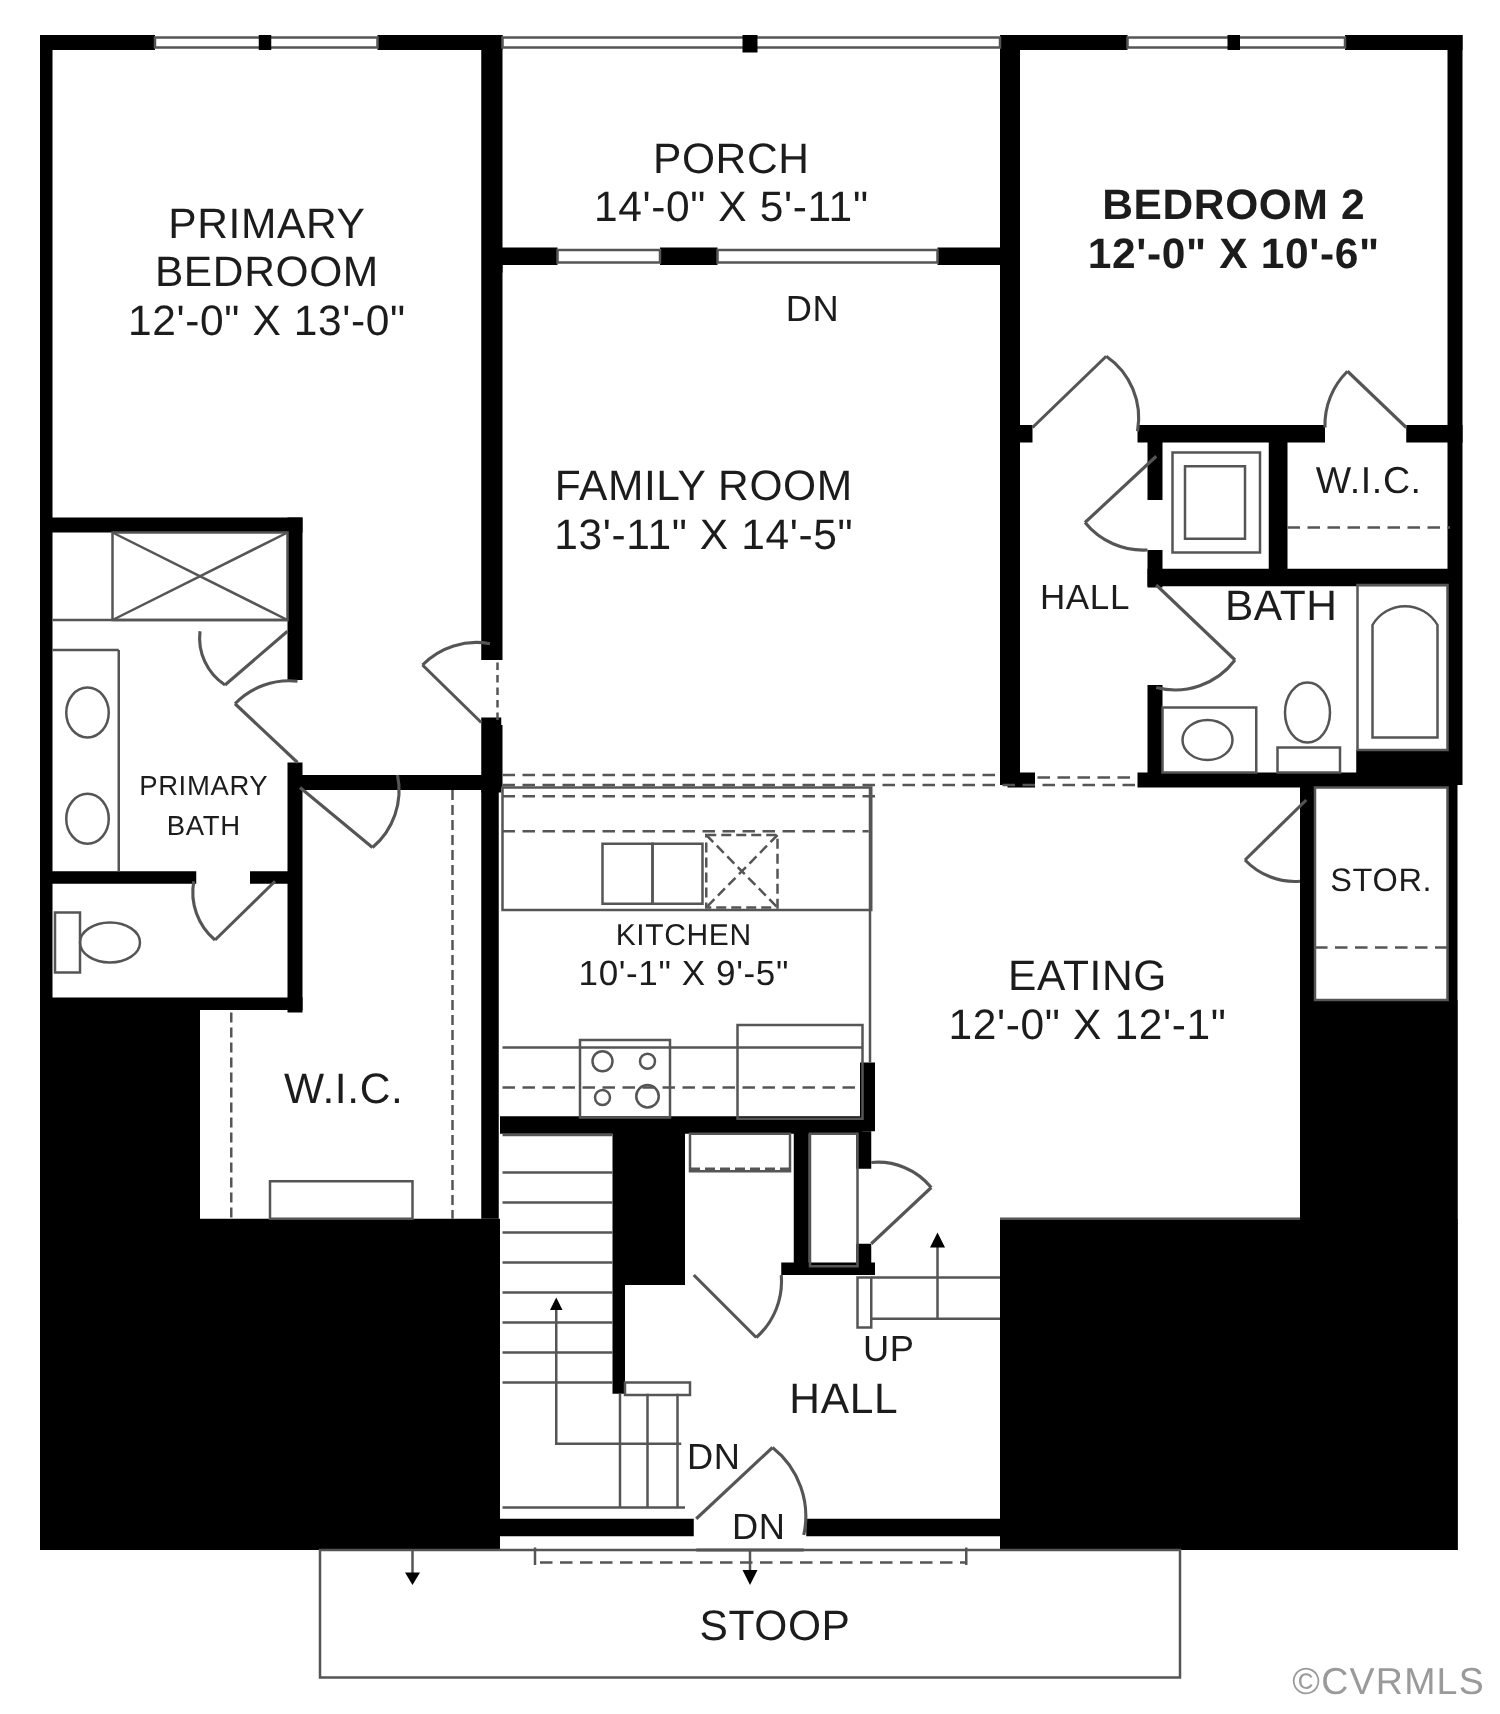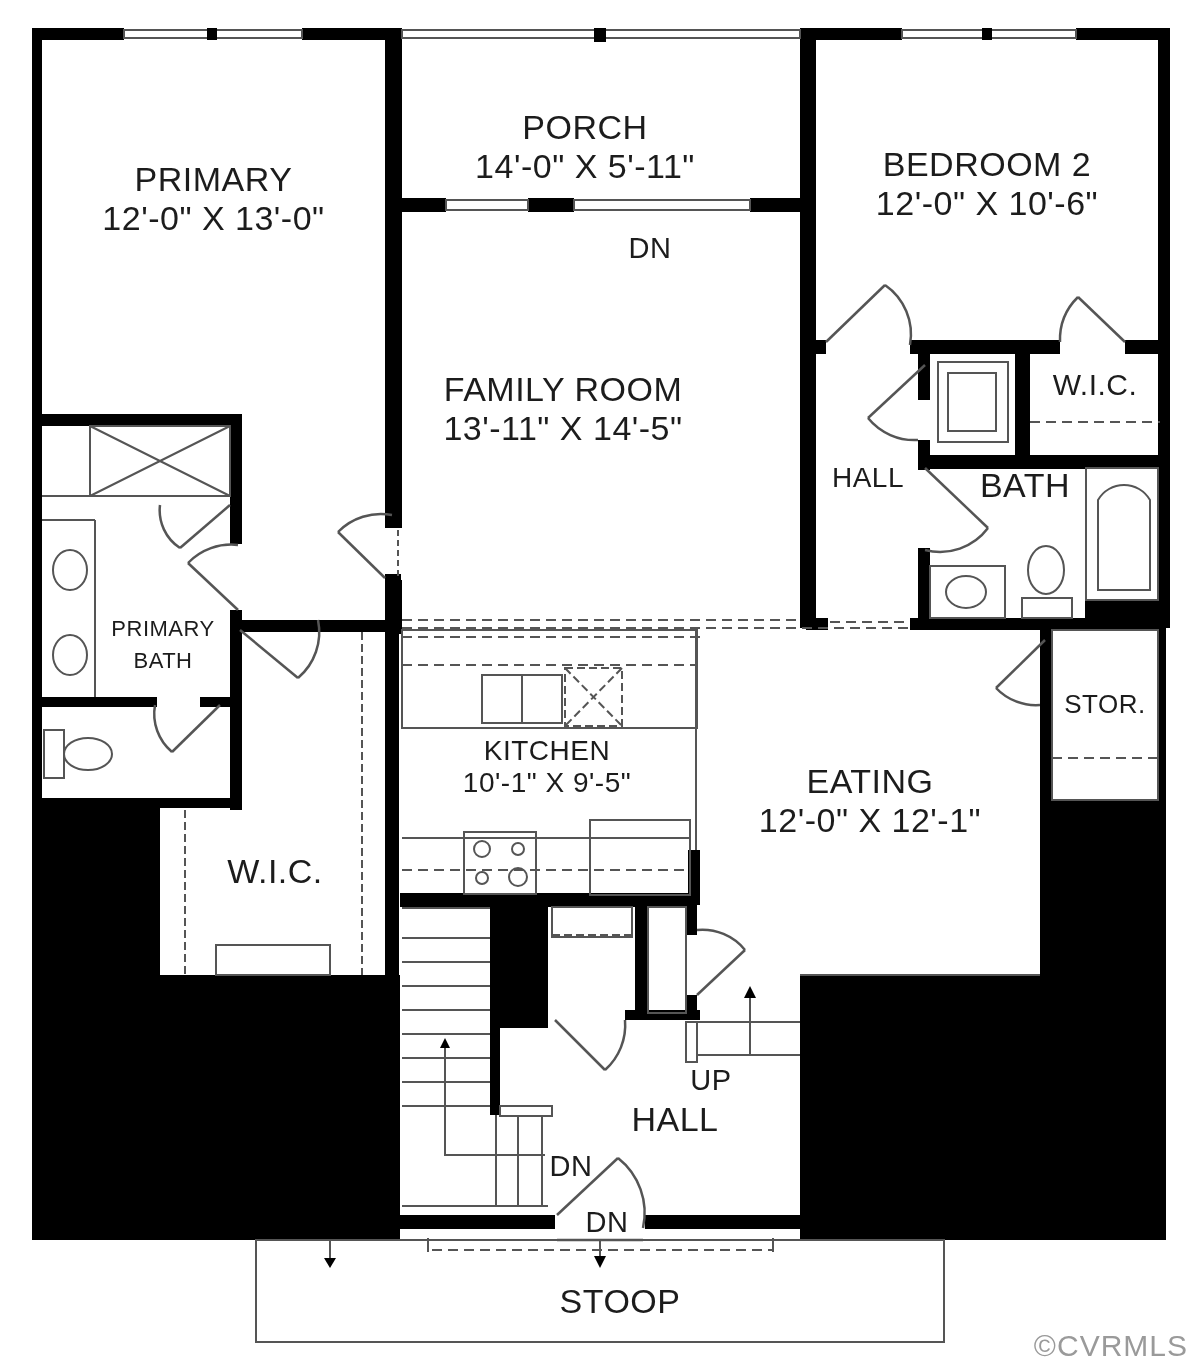--- a/index.html
+++ b/index.html
@@ -253,29 +253,30 @@
     <path d="M745,950 A55,55 0 0 0 697,930"></path>
 
     <line x1="557" y1="1215" x2="618" y2="1158"></line>
     <path d="M618,1158 A70,70 0 0 1 643,1228"></path>
     <line x1="557" y1="1240" x2="643" y2="1240"></line>
   </g>
 </svg>
 
 <div class="room" style="left:42px;top:160px;width:343px;">
   <div class="label lg" style="position:static;">PRIMARY</div>
+  <div class="label lg" style="position:static;">BEDROOM</div>
   <div class="label lg" style="position:static;">12'-0" X 13'-0"</div>
 </div>
 
 <div class="room" style="left:402px;top:64px;width:366px;margin-top:44px;">
   <div class="label lg" style="position:static;">PORCH</div>
   <div class="label lg" style="position:static;">14'-0" X 5'-11"</div>
 </div>
 
-<div class="room" style="left:816px;top:145px;width:342px;">
+<div class="room" style="left:816px;top:145px;width:342px;font-weight:bold;">
   <div class="label lg" style="position:static;">BEDROOM 2</div>
   <div class="label lg" style="position:static;">12'-0" X 10'-6"</div>
 </div>
 
 <div class="label sm" style="left:610px;top:232px;width:80px;">DN</div>
 
 <div class="room" style="left:402px;top:370px;width:322px;">
   <div class="label lg" style="position:static;">FAMILY ROOM</div>
   <div class="label lg" style="position:static;">13'-11" X 14'-5"</div>
 </div>
@@ -283,21 +284,21 @@
 <div class="label md" style="left:818px;top:462px;width:100px;font-size:28px;">HALL</div>
 <div class="label md" style="left:1030px;top:368px;width:130px;">W.I.C.</div>
 <div class="label lg" style="left:960px;top:466px;width:130px;">BATH</div>
 
 <div class="room" style="left:96px;top:613px;width:134px;">
   <div class="label xs" style="position:static;line-height:32px;">PRIMARY</div>
   <div class="label xs" style="position:static;line-height:32px;">BATH</div>
 </div>
 
 <div class="room" style="left:402px;top:735px;width:290px;">
-  <div class="label md" style="position:static;font-size:28px;">KITCHEN</div>
+  <div class="label md" style="position:static;font-size:24px;">KITCHEN</div>
   <div class="label md" style="position:static;font-size:28px;">10'-1" X 9'-5"</div>
 </div>
 
 <div class="room" style="left:700px;top:762px;width:340px;">
   <div class="label lg" style="position:static;">EATING</div>
   <div class="label lg" style="position:static;">12'-0" X 12'-1"</div>
 </div>
 
 <div class="label sm" style="left:1052px;top:690px;width:106px;font-size:26px;text-align:center;">STOR.</div>
 

